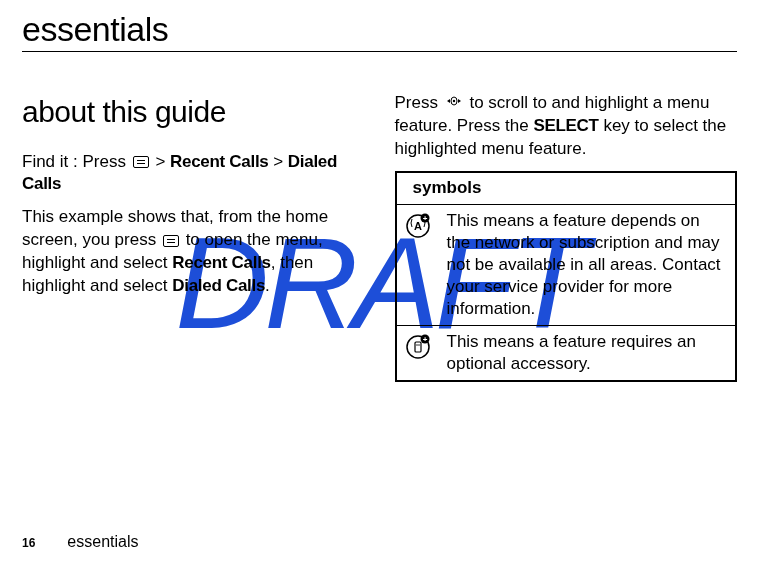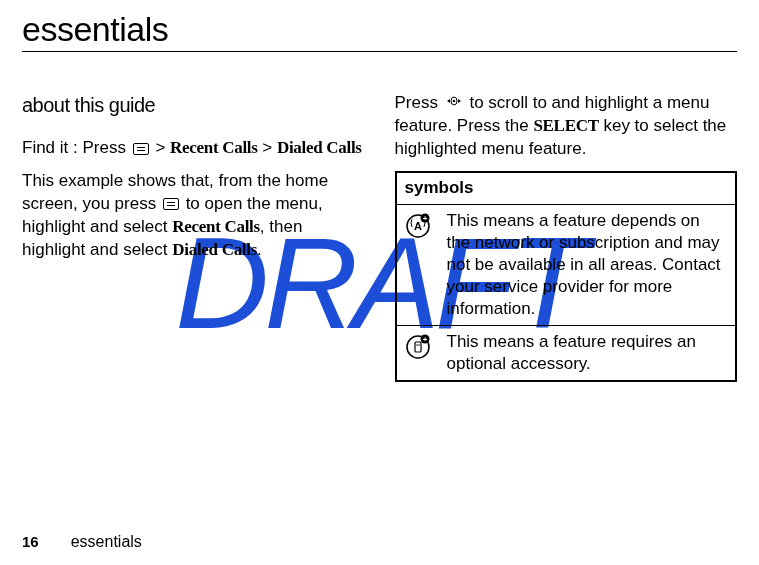--- a/index.html
+++ b/index.html
@@ -45,33 +45,33 @@
     .columns {
       display: flex;
       gap: 30px;
     }
     .col {
       flex: 1;
       font-size: 17px;
       line-height: 1.35;
     }
     .section-heading {
-      font-size: 20px;
+      font-size: 30px;
       font-weight: normal;
       margin-bottom: 18px;
       letter-spacing: -0.5px;
     }
     .para {
       margin-bottom: 10px;
     }
     .bold {
       font-weight: normal;
     }
     .condensed {
-      font-family: Liberation Serif, serif;
+      font-family: Liberation Sans, sans-serif;
       font-weight: bold;
       letter-spacing: -0.3px;
     }
     .icon-box {
       display: inline-block;
       border: 1px solid #000;
       border-radius: 2px;
       width: 16px;
       height: 12px;
       vertical-align: middle;
@@ -96,21 +96,21 @@
     }
     .symbols-table {
       border: 2px solid #000;
       border-collapse: collapse;
       width: 100%;
       font-size: 17px;
     }
     .symbols-table th {
       text-align: left;
       font-weight: bold;
-      padding: 4px 8px;
+      padding: 4px 16px;
       border-bottom: 1px solid #000;
     }
     .symbols-table td {
       padding: 5px 8px;
       border-bottom: 1px solid #000;
       vertical-align: top;
       line-height: 1.3;
     }
     .symbols-table tr:last-child td {
       border-bottom: none;
@@ -123,21 +123,21 @@
     .footer {
       position: absolute;
       bottom: 14px;
       left: 22px;
       display: flex;
       align-items: baseline;
       gap: 32px;
     }
     .page-num {
       font-weight: bold;
-      font-size: 15px;
+      font-size: 12px;
     }
     .footer-label {
       font-size: 16px;
     }
   </style>
 </head>
 <body>
 
 <div class="watermark">DRAFT</div>
 

